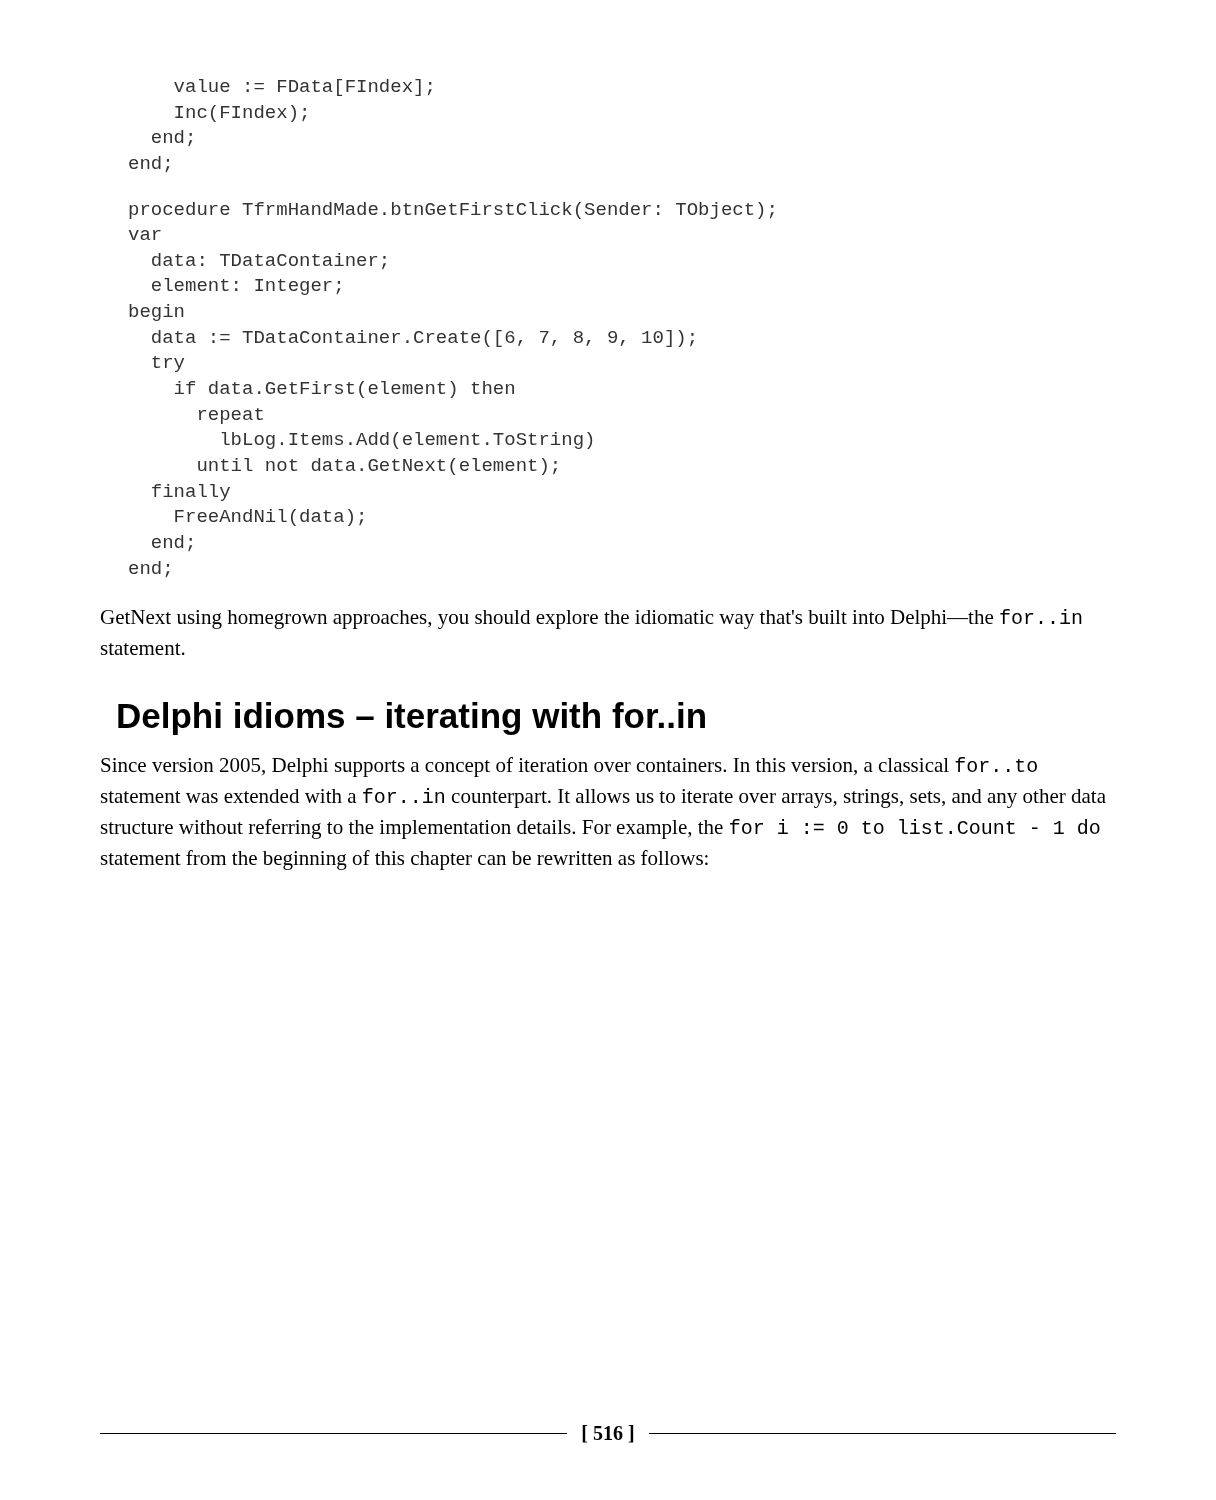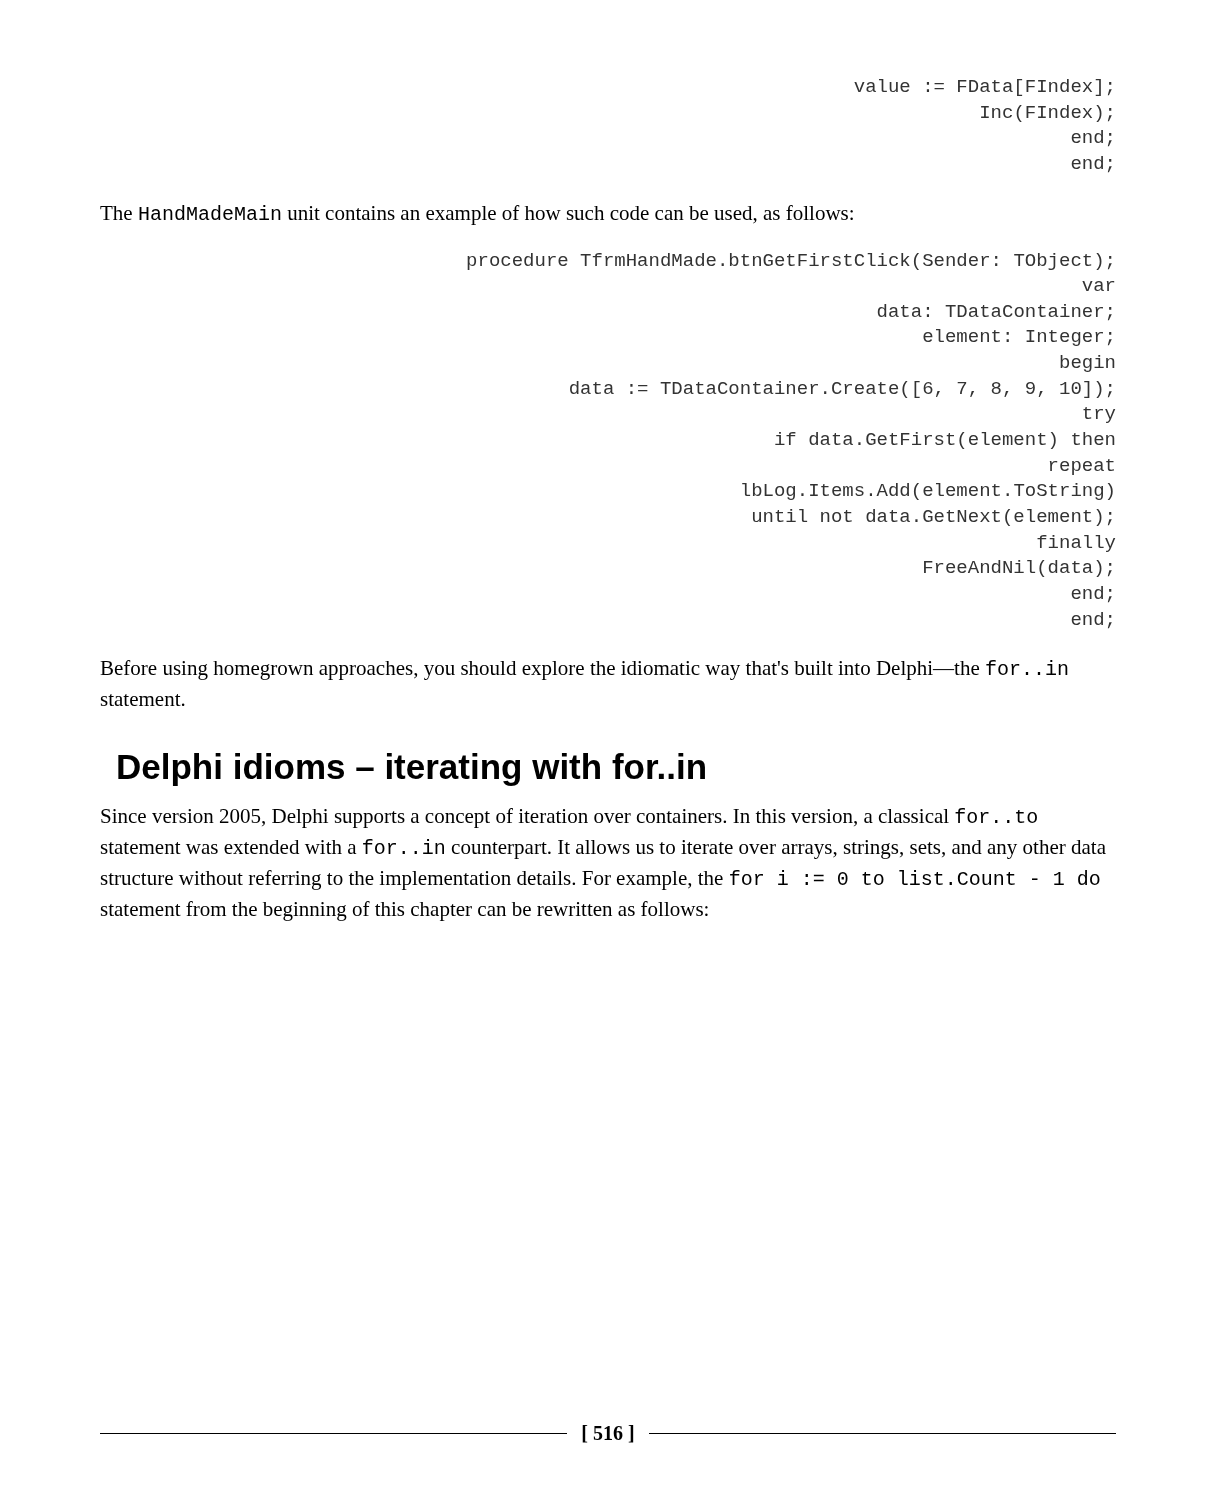--- a/index.html
+++ b/index.html
@@ -36,24 +36,23 @@
     .header-right {
       font-style: italic;
       font-size: 20px;
       font-family: Georgia, serif;
     }
     .code-block {
       font-family: 'Courier New', Courier, monospace;
       font-size: 19px;
       line-height: 1.35;
       white-space: pre;
-      margin-left: 20px;
+      margin-left: 28px;
       margin-bottom: 20px;
       color: #333;
-      text-align: right;
     }
     .body-text {
       font-family: Georgia, 'Palatino Linotype', serif;
       font-size: 21px;
       line-height: 1.45;
       margin-bottom: 20px;
     }
     .inline-code {
       font-family: 'Courier New', Courier, monospace;
       font-size: 20px;
@@ -90,42 +89,39 @@
 <body>
 
 <div class="page">
 
 
   <div class="code-block">    value := FData[FIndex];
     Inc(FIndex);
   end;
 end;</div>
 
-  <p class="body-text">
-    <span>The </span><span class="inline-code">HandMadeMain</span><span> unit contains an example of how such code can be used, as follows:</span>
-  </p>
 
   <div class="code-block">procedure TfrmHandMade.btnGetFirstClick(Sender: TObject);
 var
   data: TDataContainer;
   element: Integer;
 begin
   data := TDataContainer.Create([6, 7, 8, 9, 10]);
   try
     if data.GetFirst(element) then
       repeat
         lbLog.Items.Add(element.ToString)
       until not data.GetNext(element);
   finally
     FreeAndNil(data);
   end;
 end;</div>
 
   <p class="body-text">
-    <span>Before using homegrown approaches, you should explore the idiomatic way that's built into Delphi—the </span><span class="inline-code">for..in</span><span> statement.</span>
+    <span>GetNext using homegrown approaches, you should explore the idiomatic way that's built into Delphi—the </span><span class="inline-code">for..in</span><span> statement.</span>
   </p>
 
   <h2 class="section-heading">Delphi idioms – iterating with for..in</h2>
 
   <p class="body-text">
     <span>Since version 2005, Delphi supports a concept of iteration over containers. In this version, a classical </span><span class="inline-code">for..to</span><span> statement was extended with a </span><span class="inline-code">for..in</span><span> counterpart. It allows us to iterate over arrays, strings, sets, and any other data structure without referring to the implementation details. For example, the </span><span class="inline-code">for i := 0 to list.Count - 1 do</span><span> statement from the beginning of this chapter can be rewritten as follows:</span>
   </p>
 
 
   <div class="footer">

